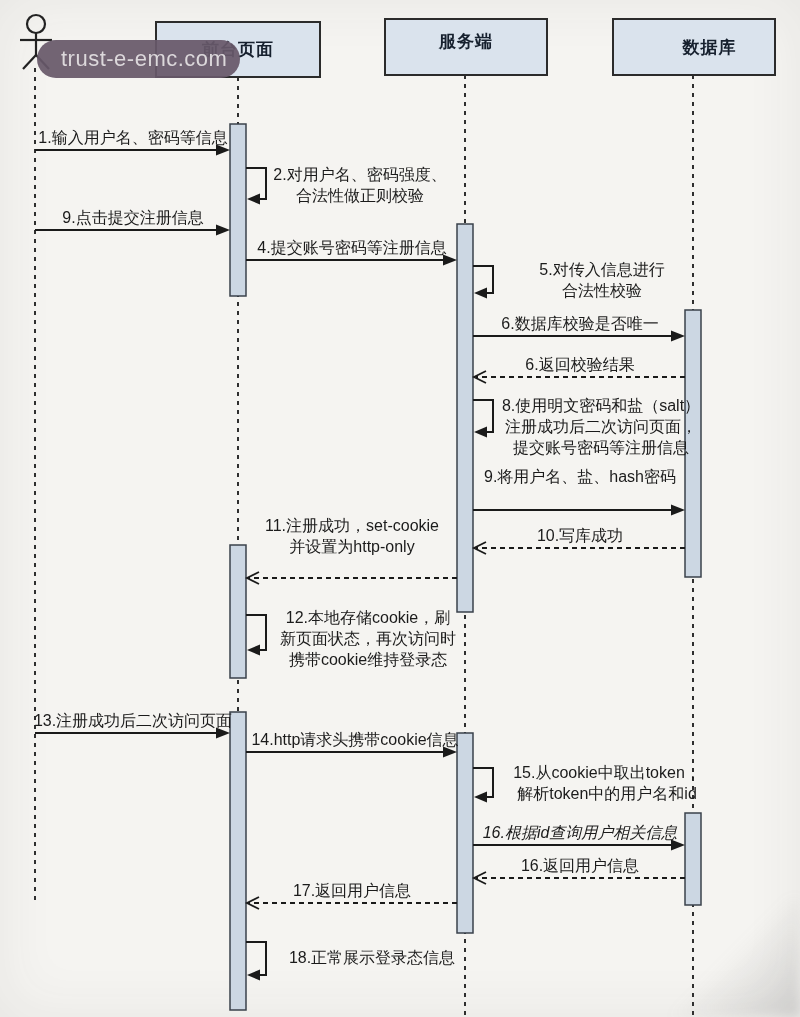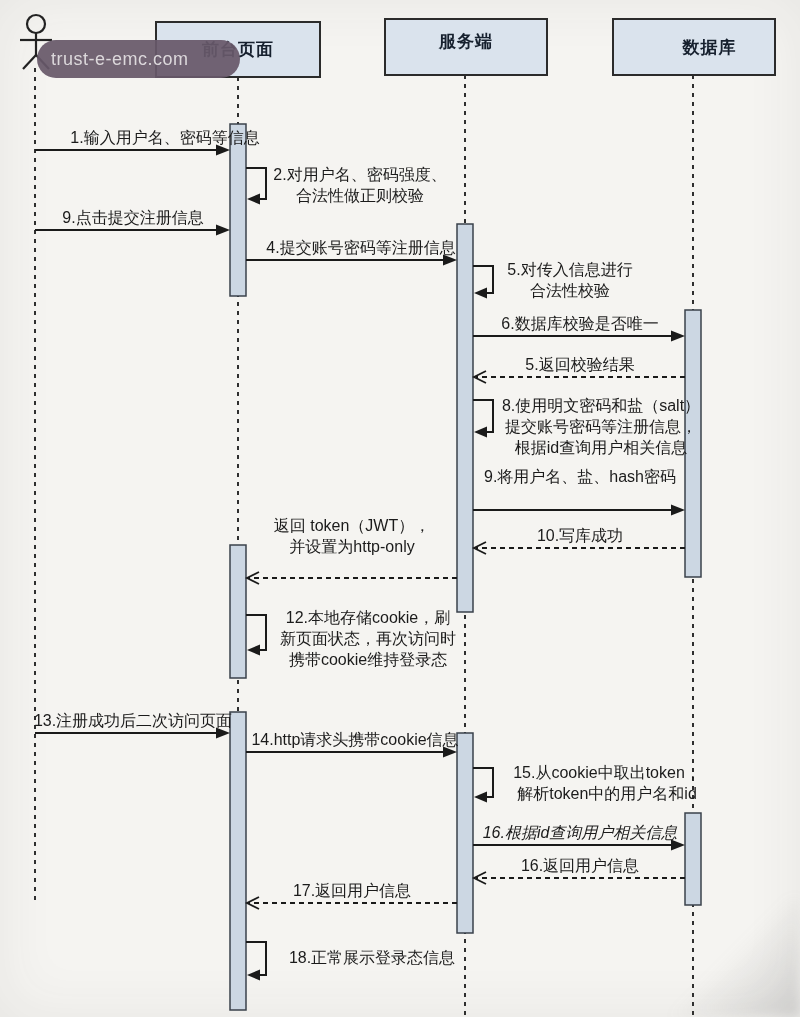--- a/index.html
+++ b/index.html
@@ -20,22 +20,22 @@
     font-weight:bold;font-size:17px;color:#16202e;letter-spacing:1px;
   }
   .msg-label{
     position:absolute;transform:translateX(-50%);text-align:center;
     font-size:16px;line-height:21px;color:#1b1b1b;white-space:nowrap;
   }
   .watermark{
     position:absolute;left:37px;top:40px;width:203px;height:38px;
     background:rgba(103,88,105,.93);border-radius:19px;
     display:flex;align-items:center;
-    color:#dcd8db;font-size:18px;letter-spacing:.5px;
-    padding-left:14px;box-sizing:border-box;z-index:5;
+    color:#dcd8db;font-size:22px;letter-spacing:.5px;
+    padding-left:24px;box-sizing:border-box;z-index:5;
   }
 </style>
 </head>
 <body>
 
 <div id="stage">
   <svg id="geo" width="800" height="1017" viewBox="0 0 800 1017">
       <line x1="35" y1="68" x2="35" y2="905" stroke="#1a1a1a" stroke-width="1.8" stroke-dasharray="4 5"></line>
       <line x1="238" y1="77" x2="238" y2="1010" stroke="#1a1a1a" stroke-width="1.8" stroke-dasharray="4 5"></line>
       <line x1="465" y1="75" x2="465" y2="1017" stroke="#1a1a1a" stroke-width="1.8" stroke-dasharray="4 5"></line>
@@ -131,56 +131,56 @@
       </g>
       <g>
         <polyline fill="none" stroke="#1a1a1a" stroke-width="2" points="246,942 266,942 266,975 259,975"></polyline>
         <polygon fill="#1a1a1a" points="247,975 260,969.5 260,980.5"></polygon>
       </g>
     </svg>
   <div id="labels">
       <div class="actor-label" style="left: 156px; top: 22px; width: 164px; height: 55px;">前台页面</div>
       <div class="actor-label" style="left: 385px; top: 19px; width: 162px; height: 44px;">服务端</div>
       <div class="actor-label" style="left: 613px; top: 19px; width: 193px; height: 56px;">数据库</div>
-      <div class="msg-label" style="left: 133px; top: 127px; margin-left: 32px;">
+      <div class="msg-label" style="left: 133px; top: 127px;">
         <div>1.输入用户名、密码等信息</div>
       </div>
       <div class="msg-label" style="left: 360px; top: 164px;">
         <div>2.对用户名、密码强度、</div>
         <div>合法性做正则校验</div>
       </div>
       <div class="msg-label" style="left: 133px; top: 207px;">
         <div>9.点击提交注册信息</div>
       </div>
-      <div class="msg-label" style="left: 361px; top: 237px;">
+      <div class="msg-label" style="left: 352px; top: 237px;">
         <div>4.提交账号密码等注册信息</div>
       </div>
-      <div class="msg-label" style="left: 570px; top: 259px;">
+      <div class="msg-label" style="left: 602px; top: 259px;">
         <div>5.对传入信息进行</div>
         <div>合法性校验</div>
       </div>
       <div class="msg-label" style="left: 580px; top: 313px;">
         <div>6.数据库校验是否唯一</div>
       </div>
       <div class="msg-label" style="left: 580px; top: 354px;">
-        <div>5.返回校验结果</div>
+        <div>6.返回校验结果</div>
       </div>
       <div class="msg-label" style="left: 601px; top: 395px;">
         <div>8.使用明文密码和盐（salt）</div>
-        <div>提交账号密码等注册信息，</div>
-        <div>根据id查询用户相关信息</div>
+        <div>注册成功后二次访问页面，</div>
+        <div>提交账号密码等注册信息</div>
       </div>
       <div class="msg-label" style="left: 580px; top: 466px;">
         <div>9.将用户名、盐、hash密码</div>
       </div>
       <div class="msg-label" style="left: 580px; top: 525px;">
         <div>10.写库成功</div>
       </div>
       <div class="msg-label" style="left: 352px; top: 515px;">
-        <div>返回 token（JWT），</div>
+        <div>11.注册成功，set-cookie</div>
         <div>并设置为http-only</div>
       </div>
       <div class="msg-label" style="left: 368px; top: 607px;">
         <div>12.本地存储cookie，刷</div>
         <div>新页面状态，再次访问时</div>
         <div>携带cookie维持登录态</div>
       </div>
       <div class="msg-label" style="left: 133px; top: 710px;">
         <div>13.注册成功后二次访问页面</div>
       </div>

